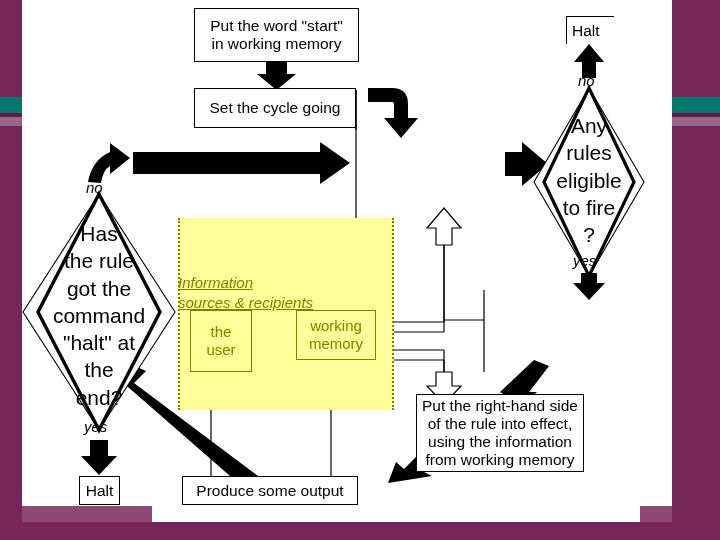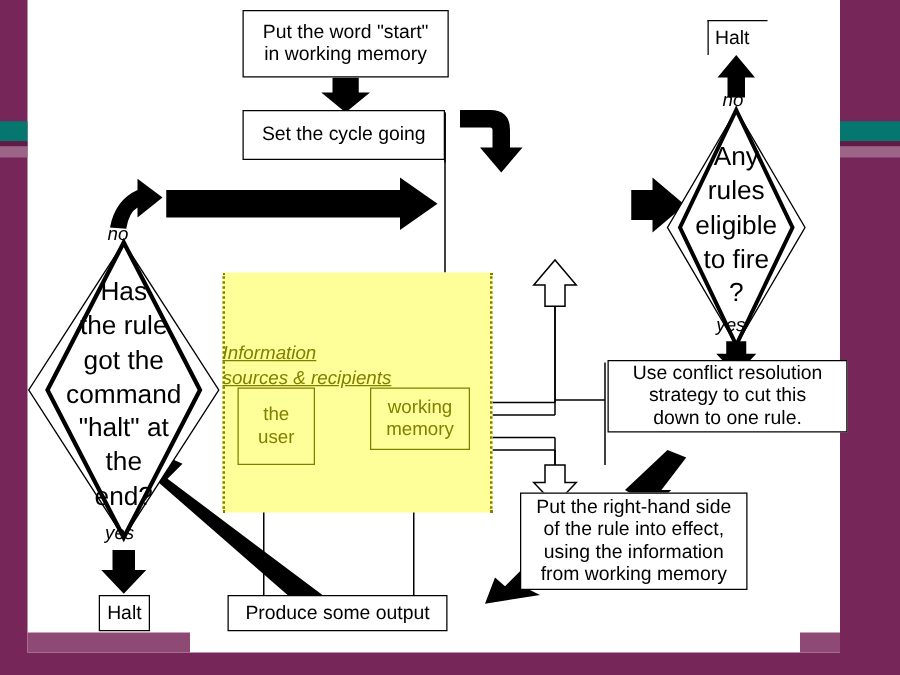--- a/index.html
+++ b/index.html
@@ -272,25 +272,22 @@
 memory</div>
 
   <div class="node" style="left:194px; top:8px; width:165px; height:54px;">Put the word "start"
 in working memory</div>
 
   <div class="node" style="left:194px; top:88px; width:162px; height:40px;">Set the cycle going</div>
 
 
   <div class="node node-halt-top" style="left:566px; top:16px; width:48px; height:28px;">Halt</div>
 
-  <div class="node" style="left:486px; top:288px; width:192px; height:58px;">Use conflict resolution
-strategy to cut this
-down to one rule.</div>
-
-  <div class="node" style="left:416px; top:394px; width:182px; height:78px;">Put the right-hand side
+
+  <div class="node" style="left:416px; top:394px; width:168px; height:78px;">Put the right-hand side
 of the rule into effect,
 using the information
 from working memory</div>
 
   <div class="node" style="left:182px; top:476px; width:176px; height:29px;">Produce some output</div>
 
   <div class="node" style="left:79px; top:476px; width:41px; height:29px;">Halt</div>
 
   <div class="diamond-text" style="left:49px; top:220px; width:100px;">Has
 the rule

